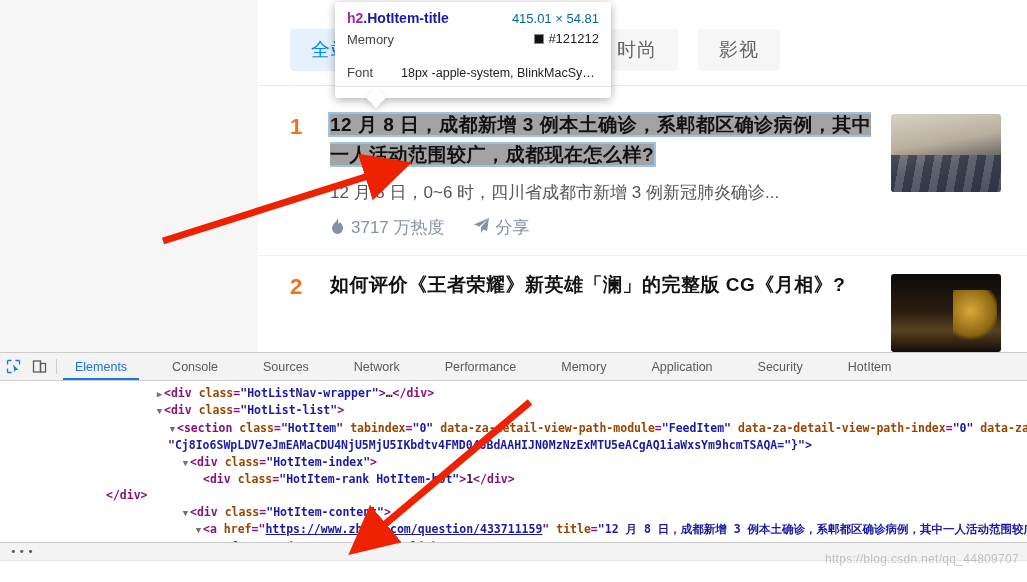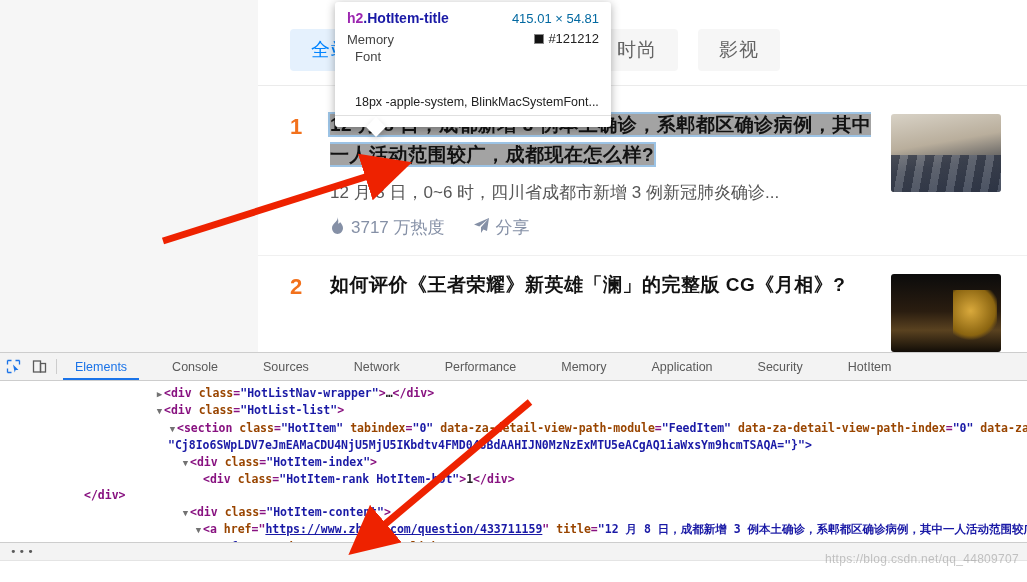--- a/index.html
+++ b/index.html
@@ -245,21 +245,21 @@
   </div>
 
   <div class="tt-row">
     <div class="tt-key">Memory</div>
     <div class="tt-val">
       <span class="swatch"></span>
       <span>#121212</span>
     </div>
   </div>
 
-  <div class="tt-row" style="margin-top:2px;flex-direction:column;">
+  <div class="tt-row" style="margin-top:18px;">
     <div class="tt-key">Font</div>
     <div class="tt-font">18px -apple-system, BlinkMacSystemFont...</div>
   </div>
 
   <div class="tt-div"></div>
 
   <div class="tt-arrow"></div>
 </div>
 
 <div id="devtools">
@@ -337,21 +337,21 @@
     <div class="dom-line" style="padding-left:181px;">
       <span class="tw">▼</span><span class="punc">&lt;</span><span class="tag">div</span>
       <span class="attr">class</span><span class="punc">=</span><span class="val">"HotItem-index"</span><span class="punc">&gt;</span>
     </div>
 
     <div class="dom-line" style="padding-left:203px;">
       <span class="punc">&lt;</span><span class="tag">div</span>
       <span class="attr">class</span><span class="punc">=</span><span class="val">"HotItem-rank HotItem-hot"</span><span class="punc">&gt;</span><span class="txt">1</span><span class="punc">&lt;/</span><span class="tag">div</span><span class="punc">&gt;</span>
     </div>
 
-    <div class="dom-line" style="padding-left:84px;">
+    <div class="dom-line" style="padding-left:106px;">
       <span class="punc">&lt;/div&gt;</span>
     </div>
 
     <div class="dom-line" style="padding-left:181px;">
       <span class="tw">▼</span><span class="punc">&lt;</span><span class="tag">div</span>
       <span class="attr">class</span><span class="punc">=</span><span class="val">"HotItem-content"</span><span class="punc">&gt;</span>
     </div>
 
     <div class="dom-line" style="padding-left:194px;">
       <span class="tw">▼</span><span class="punc">&lt;</span><span class="tag">a</span>

